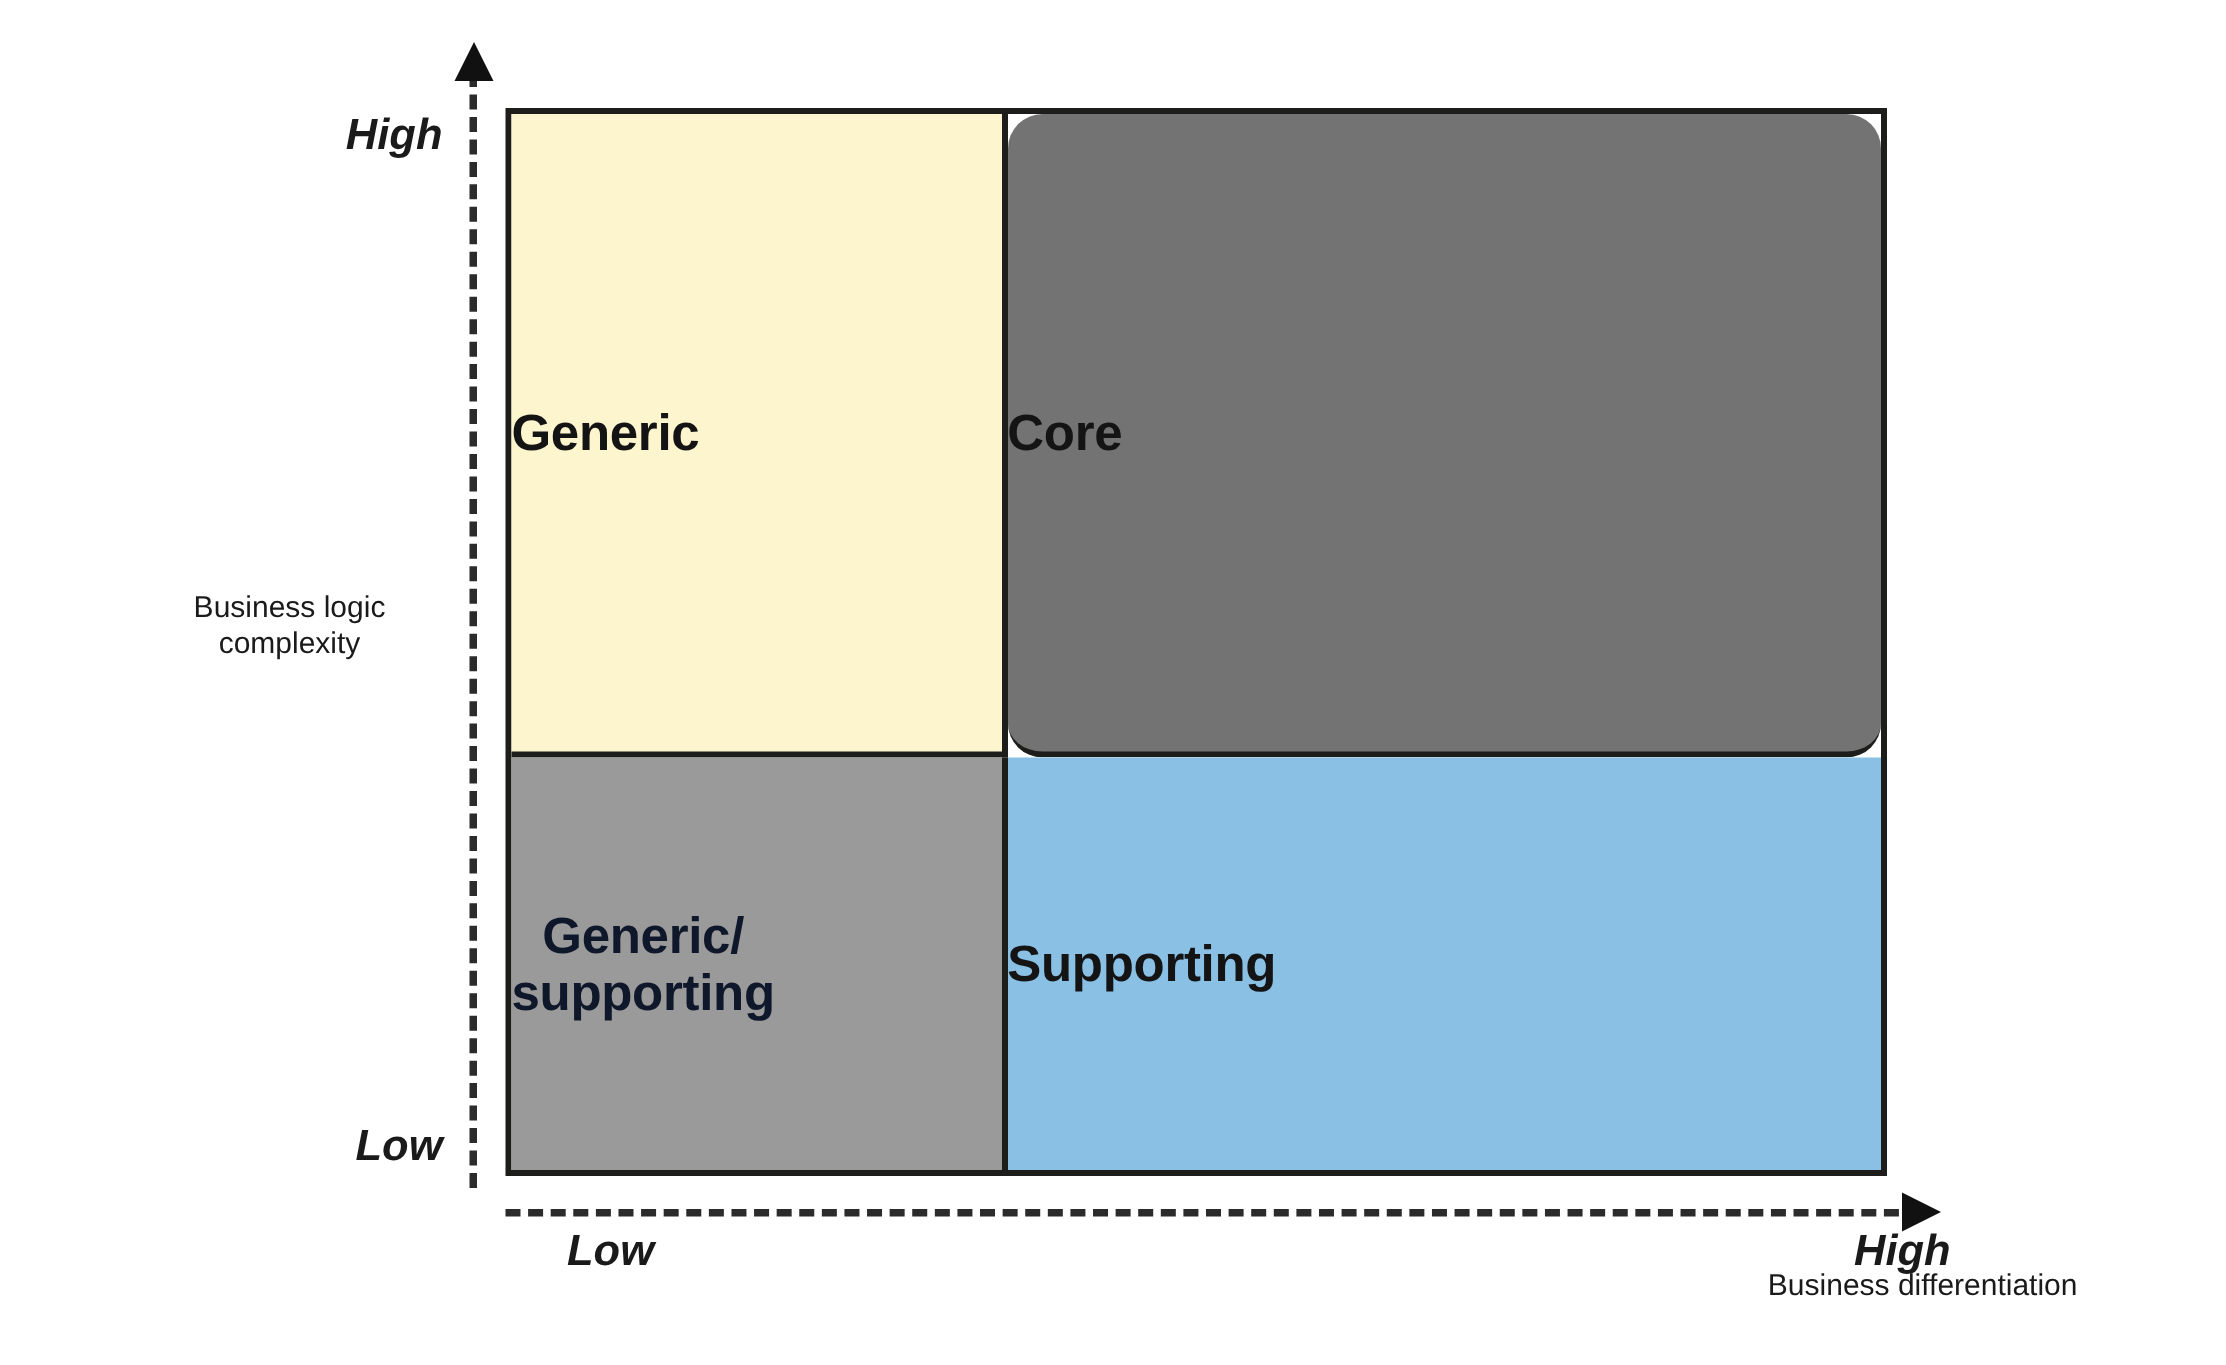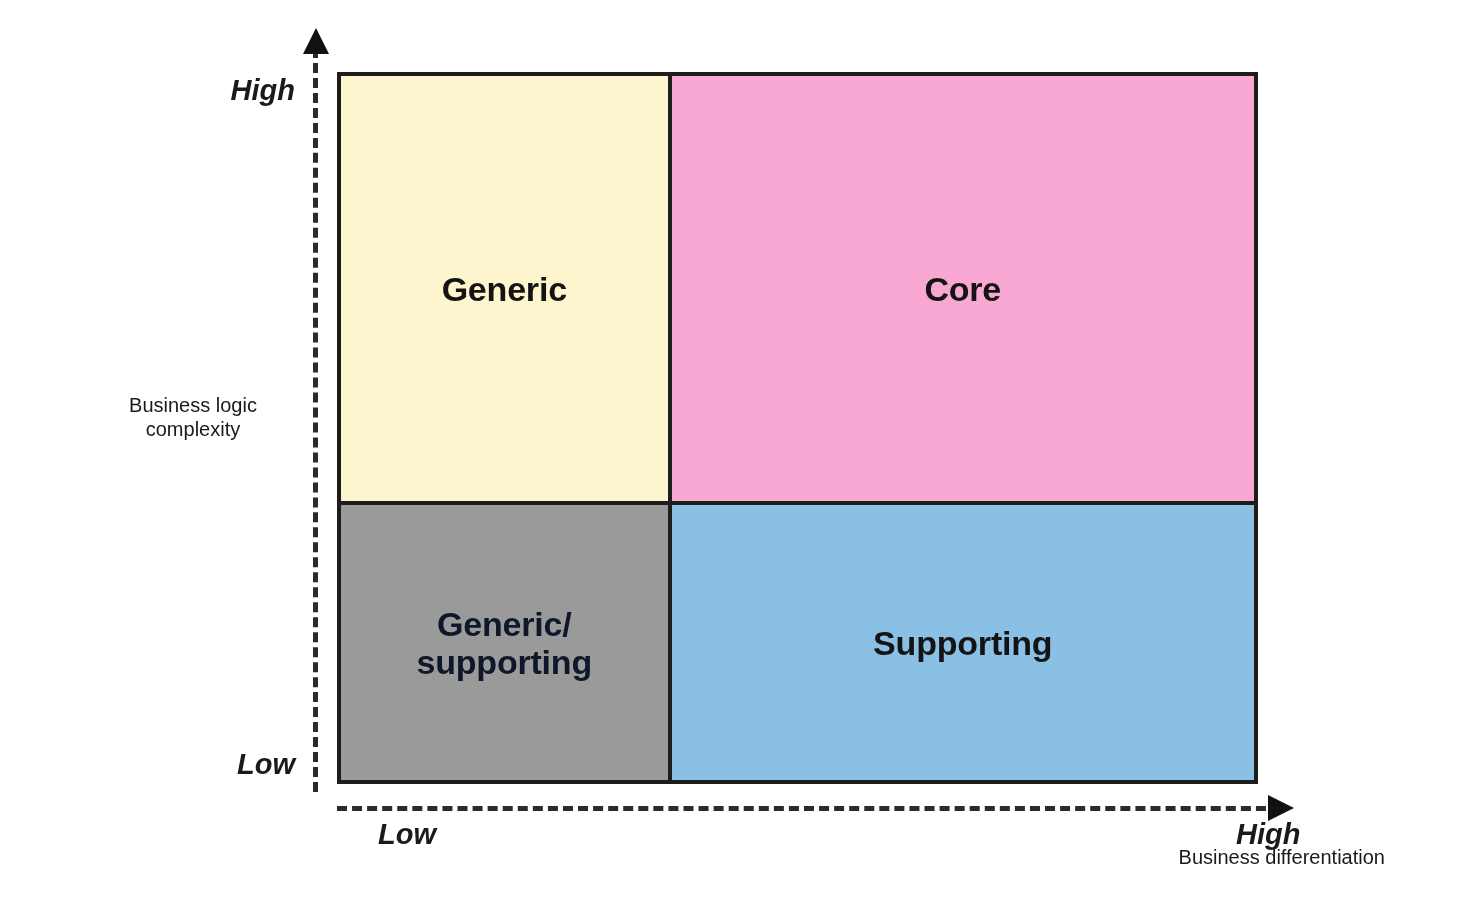--- a/index.html
+++ b/index.html
@@ -65,38 +65,39 @@
     height: 712px;
     display: grid;
     grid-template-columns: 36.2% 63.8%;
     grid-template-rows: 61% 39%;
     border: 4px solid #1d1d1b;
     box-sizing: border-box;
   }
   .cell {
     display: flex;
     align-items: center;
-    justify-content: center;
+    justify-content: flex-start;
     text-align: center;
     box-sizing: border-box;
     font-weight: bold;
     font-size: 34px;
     line-height: 1.12;
     letter-spacing: -0.2px;
   }
   .cell-generic {
     background: #fdf5cd;
     color: #141414;
     border-right: 4px solid #1d1d1b;
     border-bottom: 4px solid #1d1d1b;
   }
   .cell-core {
-    background: #f9a8d4;
+    background: #737373;
     color: #141414;
     border-bottom: 4px solid #1d1d1b;
+    border-radius: 23px;
   }
   .cell-generic-supporting {
     background: #9a9a9a;
     color: #0f172a;
     border-right: 4px solid #1d1d1b;
   }
   .cell-supporting {
     background: #8bc0e5;
     color: #141414;
   }

